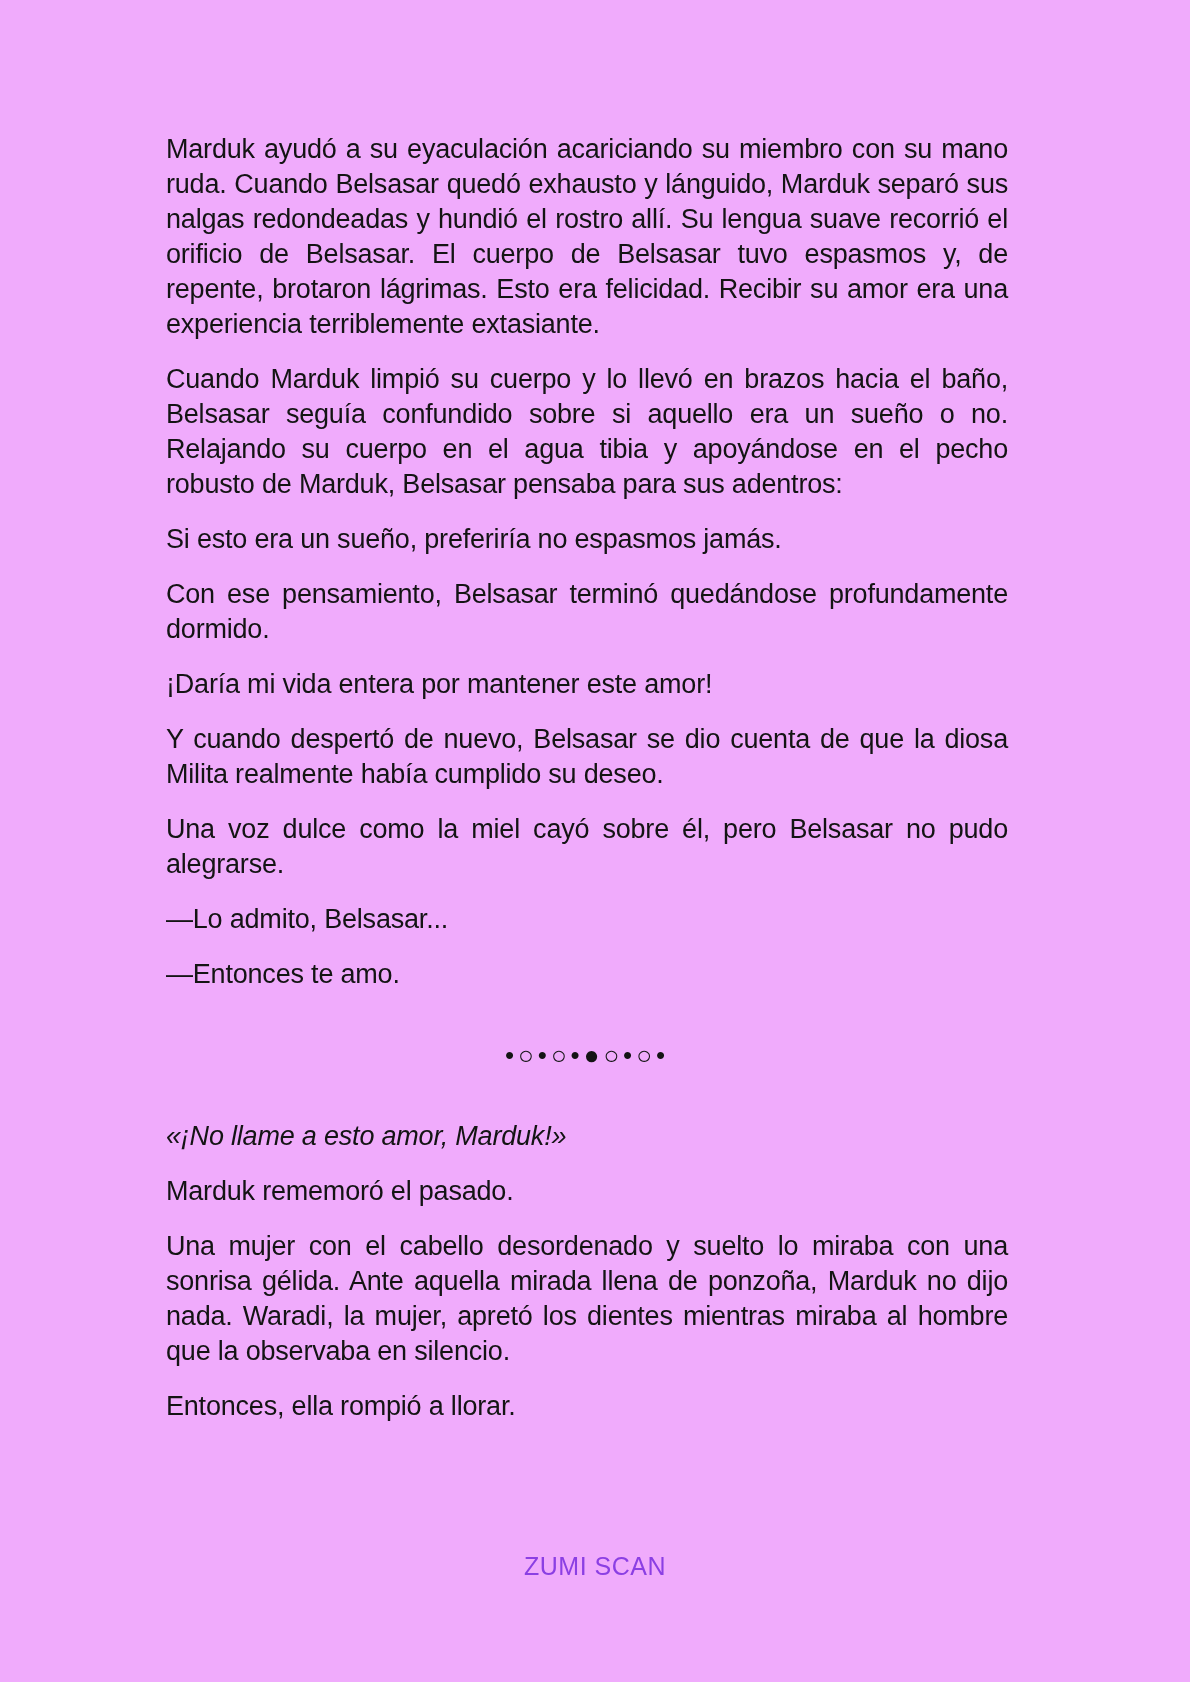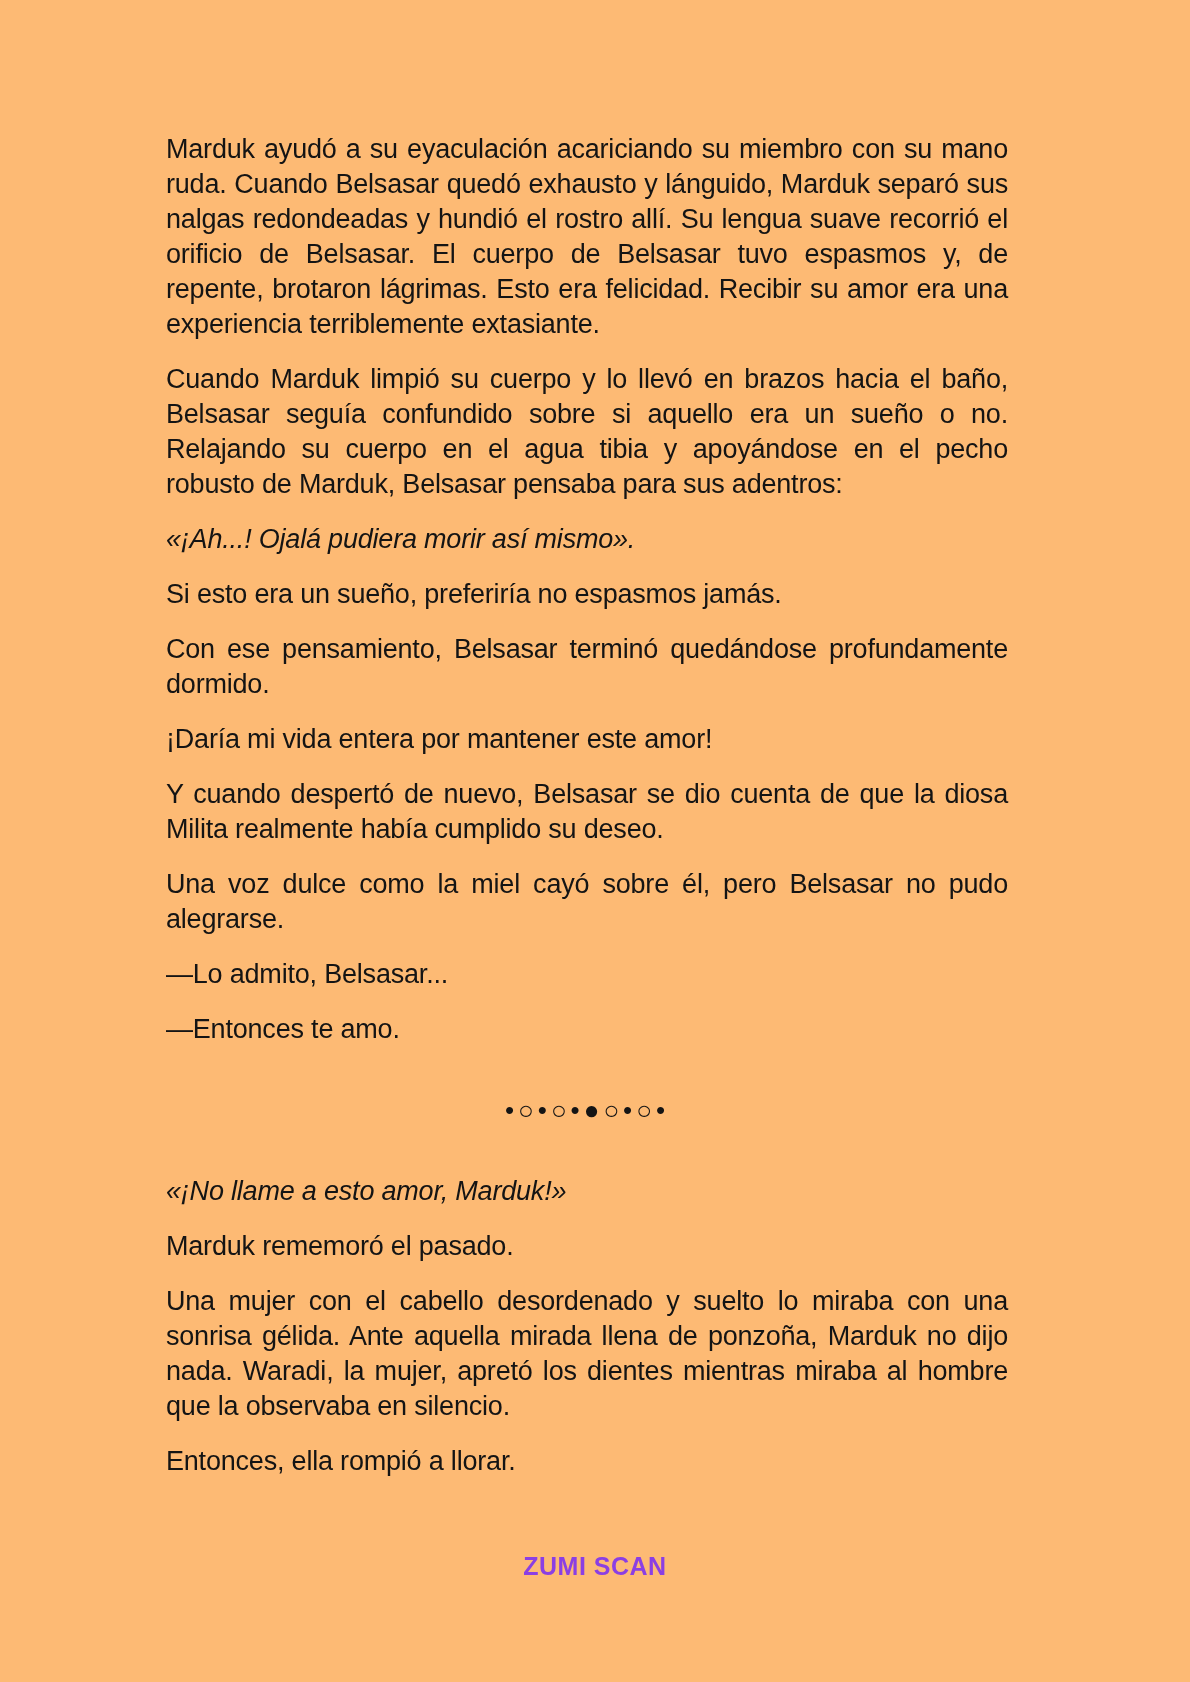--- a/index.html
+++ b/index.html
@@ -10,21 +10,21 @@
   html, body { background: #ffffff; }
   body {
     width: 1190px;
     height: 1682px;
     position: relative;
     font-family: "Liberation Sans", sans-serif;
   }
   .page {
     position: absolute;
     inset: 0;
-    background: #fdba74;
+    background: #f0abfc;
     overflow: hidden;
   }
   .content {
     position: absolute;
     left: 166px;
     top: 132px;
     width: 842px;
     color: var(--ink);
     font-size: 27px;
     line-height: 35px;
@@ -45,36 +45,34 @@
     text-align-last: center;
   }
   
   p.paragraph, p.italic, p.bold-italic { text-align-last: left; }
   .footer {
     position: absolute;
     top: 1552px;
     left: 0;
     width: 1190px;
     text-align: center;
-    font-weight: bold;
   }
   .footer span {
     color: var(--accent);
     font-size: 25px;
     letter-spacing: 0.5px;
   }
 </style>
 </head>
 <body>
 
 <div class="page">
   <main class="content">
       <p class="paragraph">Marduk ayudó a su eyaculación acariciando su miembro con su mano ruda. Cuando Belsasar quedó exhausto y lánguido, Marduk separó sus nalgas redondeadas y hundió el rostro allí. Su lengua suave recorrió el orificio de Belsasar. El cuerpo de Belsasar tuvo espasmos y, de repente, brotaron lágrimas. Esto era felicidad. Recibir su amor era una experiencia terriblemente extasiante.</p>
       <p class="paragraph">Cuando Marduk limpió su cuerpo y lo llevó en brazos hacia el baño, Belsasar seguía confundido sobre si aquello era un sueño o no. Relajando su cuerpo en el agua tibia y apoyándose en el pecho robusto de Marduk, Belsasar pensaba para sus adentros:</p>
-      <p class="italic">«¡Ah...! Ojalá pudiera morir así mismo».</p>
       <p class="paragraph">Si esto era un sueño, preferiría no espasmos jamás.</p>
       <p class="paragraph">Con ese pensamiento, Belsasar terminó quedándose profundamente dormido.</p>
       <p class="paragraph">¡Daría mi vida entera por mantener este amor!</p>
       <p class="paragraph">Y cuando despertó de nuevo, Belsasar se dio cuenta de que la diosa Milita realmente había cumplido su deseo.</p>
       <p class="paragraph">Una voz dulce como la miel cayó sobre él, pero Belsasar no pudo alegrarse.</p>
       <p class="paragraph">—Lo admito, Belsasar...</p>
       <p class="paragraph">—Entonces te amo.</p>
       <p class="divider">•○•○•●○•○•</p>
       <p class="bold-italic">«¡No llame a esto amor, Marduk!»</p>
       <p class="paragraph">Marduk rememoró el pasado.</p>

